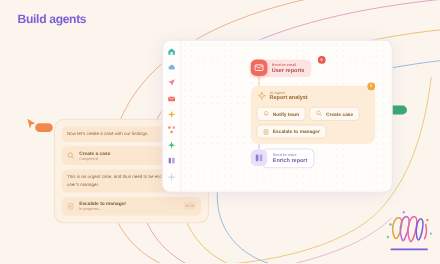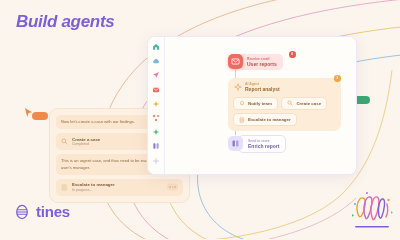--- a/index.html
+++ b/index.html
@@ -10,23 +10,22 @@
     position:relative;
   }
   #stage{position:absolute;inset:0;width:400px;height:239px;overflow:hidden;}
 
   
   #arcs{position:absolute;left:0;top:0;width:400px;height:239px;}
 
   
   .title{
     position:absolute;left:16px;top:12px;
-    font-size:17px;font-weight:700;letter-spacing:-.3px;
+    font-size:11px;font-weight:700;letter-spacing:-.3px;
     color:#7b61d9;
-    font-style:italic;
   }
 
   
   .logo{position:absolute;left:14px;top:203px;display:flex;align-items:center;gap:6px;}
   .logo .mark{width:16px;height:16px;display:block;}
   .logo .word{font-size:15px;font-weight:700;color:#7b61d9;letter-spacing:-.2px;}
 
   
   .cursor{position:absolute;display:flex;align-items:flex-start;}
   .cursor .arrow{width:9px;height:10px;display:block;}
@@ -315,27 +314,20 @@
         </span>
         <span class="nbody">
           <span class="nsub">Send to store</span>
           <span class="nname">Enrich report</span>
         </span>
       </div>
 
     </div>
   </div>
 
-  <div class="logo">
-    <svg class="mark" viewBox="0 0 20 20">
-      <ellipse cx="10" cy="10" rx="6.6" ry="8.2" stroke="#7b61d9" stroke-width="1.5" fill="none"></ellipse>
-      <path d="M4 7.2 H16 M3.5 10 H16.5 M4 12.8 H16" stroke="#7b61d9" stroke-width="1.4" stroke-linecap="round"></path>
-    </svg>
-    <span class="word">tines</span>
-  </div>
 
   <svg id="confetti" viewBox="0 0 48 48" fill="none">
     <path d="M10 30 C 7 22, 11 13, 15 14 C 19 15, 17 26, 14 31 C 12 34, 11 33, 10 30 Z" stroke="#e8a23c" stroke-width="1.4" fill="none"></path>
     <path d="M17 32 C 14 23, 18 12, 22 13 C 26 14, 23 27, 20 33 C 18 36, 18 35, 17 32 Z" stroke="#c06ad4" stroke-width="1.4" fill="none"></path>
     <path d="M24 33 C 21 24, 25 12, 29 13 C 33 14, 30 28, 27 34 C 25 37, 25 36, 24 33 Z" stroke="#ec6aa0" stroke-width="1.4" fill="none"></path>
     <path d="M31 32 C 29 24, 32 14, 35 15 C 38 16, 36 27, 34 32 C 33 35, 32 35, 31 32 Z" stroke="#7b61d9" stroke-width="1.4" fill="none"></path>
     <path d="M39 20 C 40 24, 40 29, 38 33" stroke="#ec6aa0" stroke-width="1.4" fill="none" stroke-linecap="round"></path>
     <circle cx="40.5" cy="16" r="1.2" fill="#e8a23c"></circle>
     <circle cx="7" cy="20" r="1.1" fill="#5bbfd6"></circle>
     <path d="M4 30 l2 1.4 -2 1.4 Z" fill="#44bd7e"></path>

